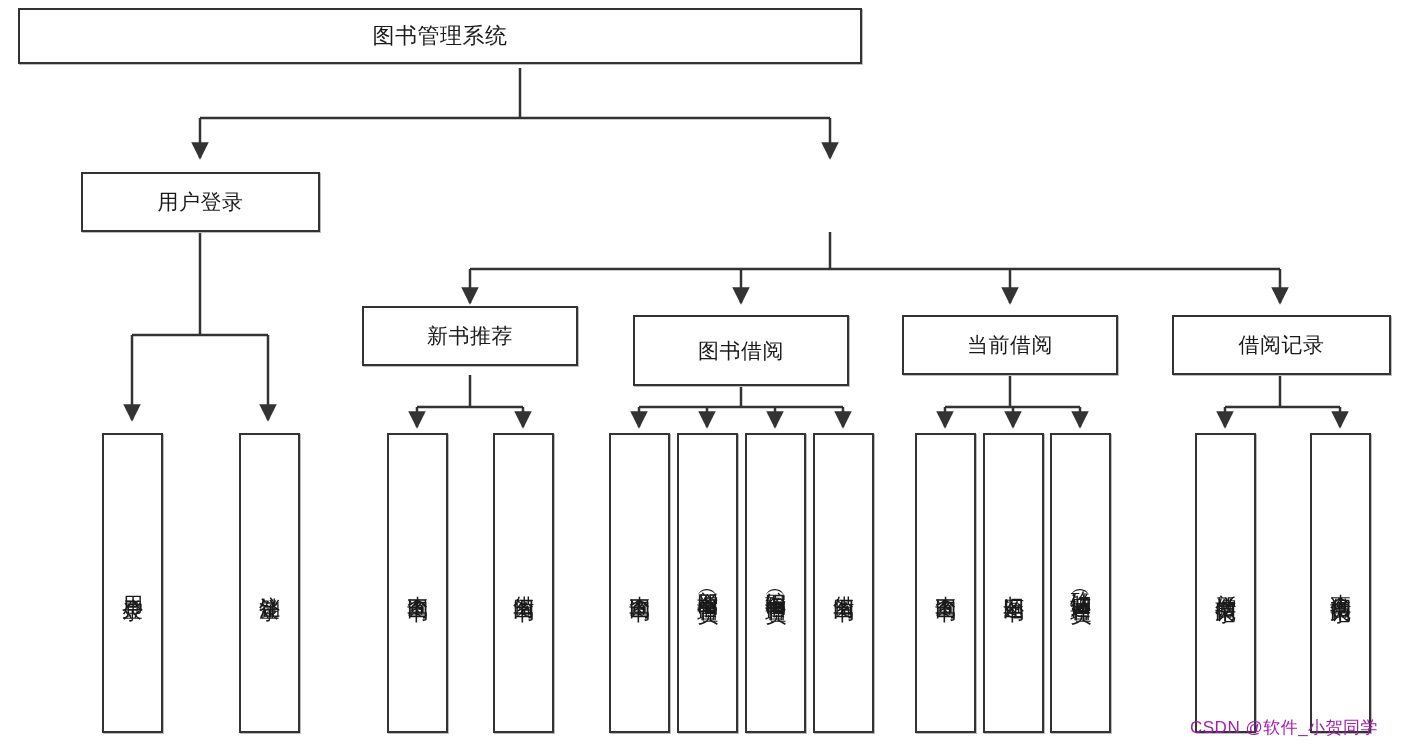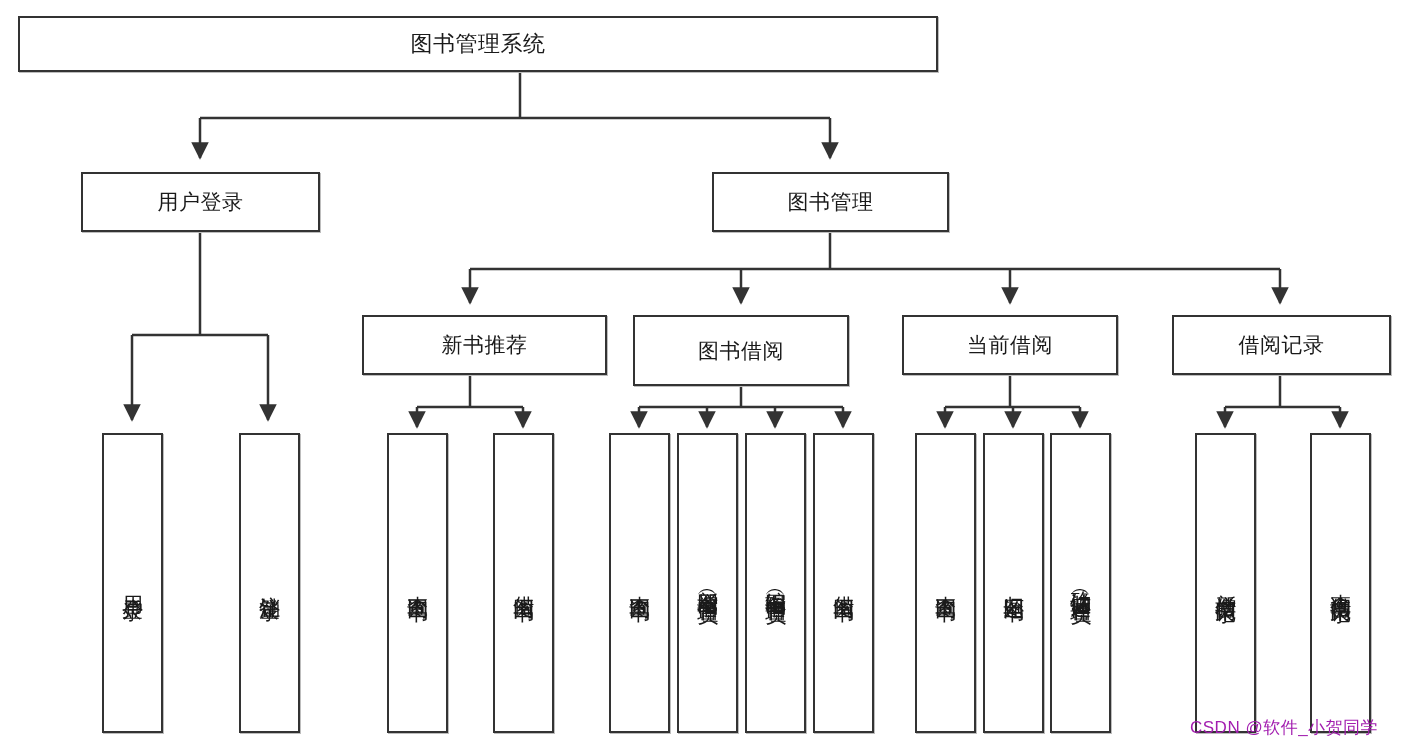--- a/index.html
+++ b/index.html
@@ -117,32 +117,29 @@
       <path d="M 1013 407 L 1013 427" marker-end="url(#arrow)"></path>
       <path d="M 1080 407 L 1080 427" marker-end="url(#arrow)"></path>
 
       <path d="M 1280 375 L 1280 407"></path>
       <path d="M 1225 407 L 1340 407"></path>
       <path d="M 1225 407 L 1225 427" marker-end="url(#arrow)"></path>
       <path d="M 1340 407 L 1340 427" marker-end="url(#arrow)"></path>
     </g>
   </svg>
 
-  <div class="node horizontal root" style="left:18px; top:16px; width:920px; height:56px;">
+  <div class="node horizontal root" style="left:18px; top:8px; width:844px; height:56px;">
     <span class="node-label">图书管理系统</span>
   </div>
 
   <div class="node horizontal" style="left:81px; top:172px; width:239px; height:60px;">
     <span class="node-label">用户登录</span>
   </div>
-  <div class="node horizontal" style="left:712px; top:172px; width:237px; height:60px;">
-    <span class="node-label">图书管理</span>
-  </div>
 
-  <div class="node horizontal" style="left:362px; top:315px; width:245px; height:60px;">
+  <div class="node horizontal" style="left:362px; top:306px; width:216px; height:60px;">
     <span class="node-label">新书推荐</span>
   </div>
   <div class="node horizontal" style="left:633px; top:315px; width:216px; height:71px;">
     <span class="node-label">图书借阅</span>
   </div>
   <div class="node horizontal" style="left:902px; top:315px; width:216px; height:60px;">
     <span class="node-label">当前借阅</span>
   </div>
   <div class="node horizontal" style="left:1172px; top:315px; width:219px; height:60px;">
     <span class="node-label">借阅记录</span>

